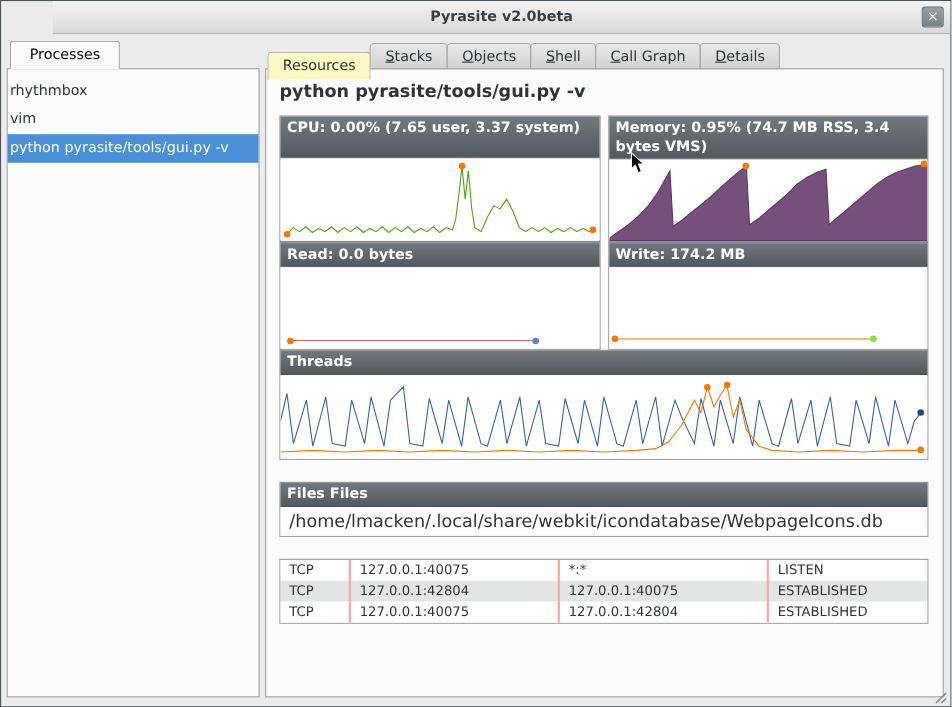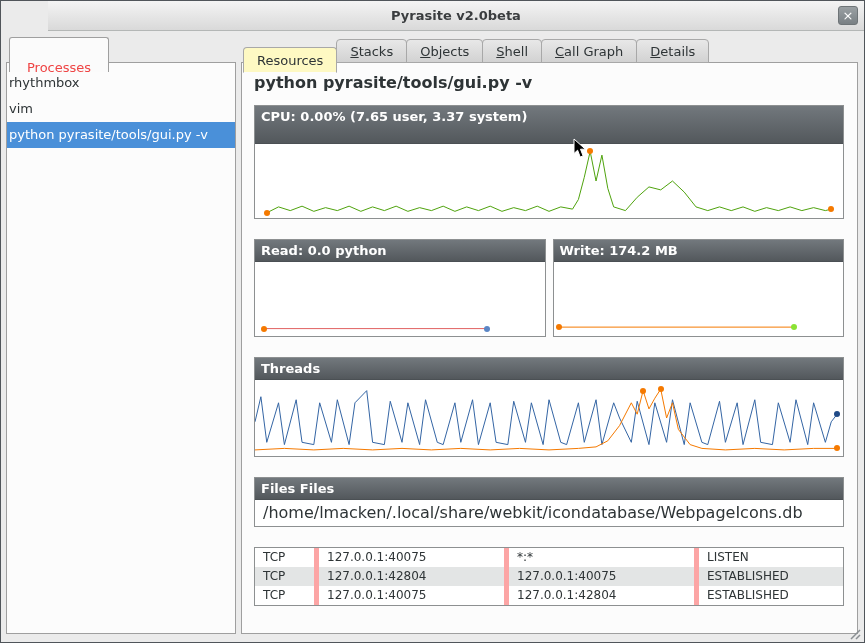--- a/index.html
+++ b/index.html
@@ -8,54 +8,54 @@
     font-family:"DejaVu Sans","Liberation Sans",sans-serif;overflow:hidden;}
 
   
   .titlebar{position:absolute;top:0;left:0;right:0;height:30px;background:linear-gradient(#f4f4f4,#d9d9d9);border-bottom:1px solid #b4b7b6;margin-left:47px;}
   .title{position:absolute;left:0;right:0;top:0;line-height:29px;text-align:center;font-weight:bold;font-size:13px;color:#3a3d3f;}
   .close-btn{position:absolute;top:5px;right:6px;width:20px;height:19px;background:linear-gradient(#9aa0a3,#798084);
     border:1px solid #6e7477;border-radius:3px;text-align:center;line-height:17px;color:#fff;font-size:13px;cursor:default;}
 
   
   .left-notebook{position:absolute;left:5px;top:36px;width:230px;bottom:8px;}
-  .proc-tab{position:absolute;left:3px;top:0;height:26px;padding:17px 17px;line-height:25px;font-size:13px;color:#ef4444;
+  .proc-tab{position:absolute;left:3px;top:0;height:26px;padding:0 17px;line-height:25px;font-size:13px;color:#000000;
     background:#fbfbfb;border:1px solid #9f9f9f;border-bottom:none;border-radius:3px 3px 0 0;z-index:2;}
   .left-content{position:absolute;left:0;right:0;top:25px;bottom:0;background:#fcfcfc;border:1px solid #9f9f9f;padding-top:7px;}
   .proc-item{height:26px;line-height:26px;padding-left:2px;font-size:13px;color:#2e3436;white-space:nowrap;overflow:hidden;}
   .proc-item.selected{background:#4a90d9;color:#fff;}
 
   
   .right-notebook{position:absolute;left:240px;top:36px;right:6px;bottom:8px;}
   .tabs-row{position:absolute;top:0;left:2px;height:26px;display:flex;z-index:2;}
   .tab{height:24px;margin-top:2px;line-height:23px;padding:0 13px;font-size:13px;color:#2e3436;
     background:linear-gradient(#e8e8e8,#d2d2d2);border:1px solid #a8a8a8;border-radius:4px 4px 0 0;margin-right:-1px;}
   .tab u{text-decoration:underline;}
   .tab.active{height:26px;margin-top:10px;line-height:25px;background:#fef9c3;border-bottom:1px solid #fcfcfc;position:relative;z-index:3;}
   .right-content{position:absolute;left:0;right:0;top:25px;bottom:0;background:#fcfcfc;border:1px solid #9f9f9f;
     padding:8px 13px 0 12px;overflow:hidden;}
   .page-title{font-size:16px;font-weight:bold;color:#2e3436;margin:2px 0 13px;}
 
   
-  .panel-row{display:flex;gap:7px;margin-bottom:20px;border-radius:22px;}
+  .panel-row{display:flex;gap:7px;border-radius:22px;}
   .panel-row .panel{flex:1 1 0;margin-bottom:0;}
   .panel{border:1px solid #8d9091;background:#fff;margin-bottom:20px;}
   .panel-header{background:linear-gradient(#72787d,#53585c);color:#fff;font-size:13px;font-weight:bold;
     padding:2px 6px;line-height:17px;border-bottom:1px solid #4b5054;}
   .panel-header.tall{min-height:38px;}
   .chart{position:relative;height:74px;background:#fff;overflow:hidden;}
   .chart.tall{height:76px;}
   .chart svg{position:absolute;left:0;top:0;width:100%;height:100%;}
   .chart-dot{position:absolute;width:6px;height:6px;border-radius:50%;transform:translate(-50%,-50%);}
 
   
   .file-row{font-size:16px;color:#2e3436;padding:3px 8px 4px;background:#fff;white-space:nowrap;overflow:hidden;}
   .conn-row{display:grid;grid-template-columns:64px 190px 190px 1fr;height:19px;line-height:19px;font-size:12px;color:#2e3436;background:#fff;}
   .conn-row.alt{background:#e3e5e5;}
-  .conn-cell{padding-left:8px;border-right:5px solid #fca5a5;overflow:hidden;white-space:nowrap;}
+  .conn-cell{padding-left:8px;border-right:2px solid #fca5a5;overflow:hidden;white-space:nowrap;}
   .conn-cell:last-child{border-right:none;}
 
   .resize-grip{position:absolute;right:3px;bottom:3px;width:14px;height:14px;}
   .cursor{position:absolute;left:572px;top:137px;z-index:10;pointer-events:none;}
 </style>
 </head>
 <body>
 
 <div class="window">
 
@@ -90,25 +90,35 @@
           <div class="panel-header tall">CPU: 0.00% (7.65 user, 3.37 system)</div>
           <div class="chart">
               <svg viewBox="0 0 100 100" preserveAspectRatio="none">
                 <polyline points="2,93 4,85 6,90 8,84 10,91 12,86 14,90 16,84 18,91 20,85 22,90 24,84 26,91 28,86 30,90 32,84 34,91 36,85 38,90 40,84 42,91 44,86 46,90 48,84 50,91 52,85 54,88 55,75 56,45 57,10 58,50 59,15 60,60 61,85 63,90 65,72 67,58 69,62 71,50 73,65 75,85 77,90 79,85 81,90 83,85 85,91 87,86 89,90 91,85 93,90 95,86 97,90 98,88" fill="none" stroke="#4fa30d" stroke-width="1" vector-effect="non-scaling-stroke"></polyline>
               </svg>
               <span class="chart-dot" style="left: 2%; top: 93%; background: rgb(245, 121, 0);"></span>
               <span class="chart-dot" style="left: 57%; top: 10%; background: rgb(245, 121, 0);"></span>
               <span class="chart-dot" style="left: 98%; top: 88%; background: rgb(245, 121, 0);"></span>
             </div>
         </div>
+        <div class="panel">
+          <div class="panel-header tall">Memory: 0.95% (74.7 MB RSS, 3.4 bytes VMS)</div>
+          <div class="chart">
+              <svg viewBox="0 0 100 100" preserveAspectRatio="none">
+                <polygon points="0,100 0,97 3,88 6,80 9,70 12,58 15,42 17,28 19,14 20,82 23,74 26,64 29,55 32,45 35,34 38,24 41,14 43,8 44,80 47,72 50,62 53,52 56,42 59,30 62,22 65,16 68,12 69,80 72,70 75,60 78,50 81,40 84,30 87,22 90,16 93,12 96,8 100,6 100,100" fill="#75507b" stroke="#5c3566" stroke-width="1" vector-effect="non-scaling-stroke"></polygon>
+              </svg>
+              <span class="chart-dot" style="left: 43%; top: 8%; background: rgb(245, 121, 0);"></span>
+              <span class="chart-dot" style="left: 99%; top: 6%; background: rgb(245, 121, 0);"></span>
+            </div>
+        </div>
       </div>
 
       <div class="panel-row">
         <div class="panel">
-          <div class="panel-header">Read: 0.0 python</div>
+          <div class="panel-header">Read: 0.0 bytes</div>
           <div class="chart">
               <svg viewBox="0 0 100 100" preserveAspectRatio="none">
                 <polyline points="3,90 80,90" fill="none" stroke="#e06161" stroke-width="1" vector-effect="non-scaling-stroke"></polyline>
               </svg>
               <span class="chart-dot" style="left: 3%; top: 90%; background: rgb(245, 121, 0);"></span>
               <span class="chart-dot" style="left: 80%; top: 90%; background: rgb(91, 134, 197);"></span>
             </div>
         </div>
         <div class="panel">
           <div class="panel-header">Write: 174.2 MB</div>

